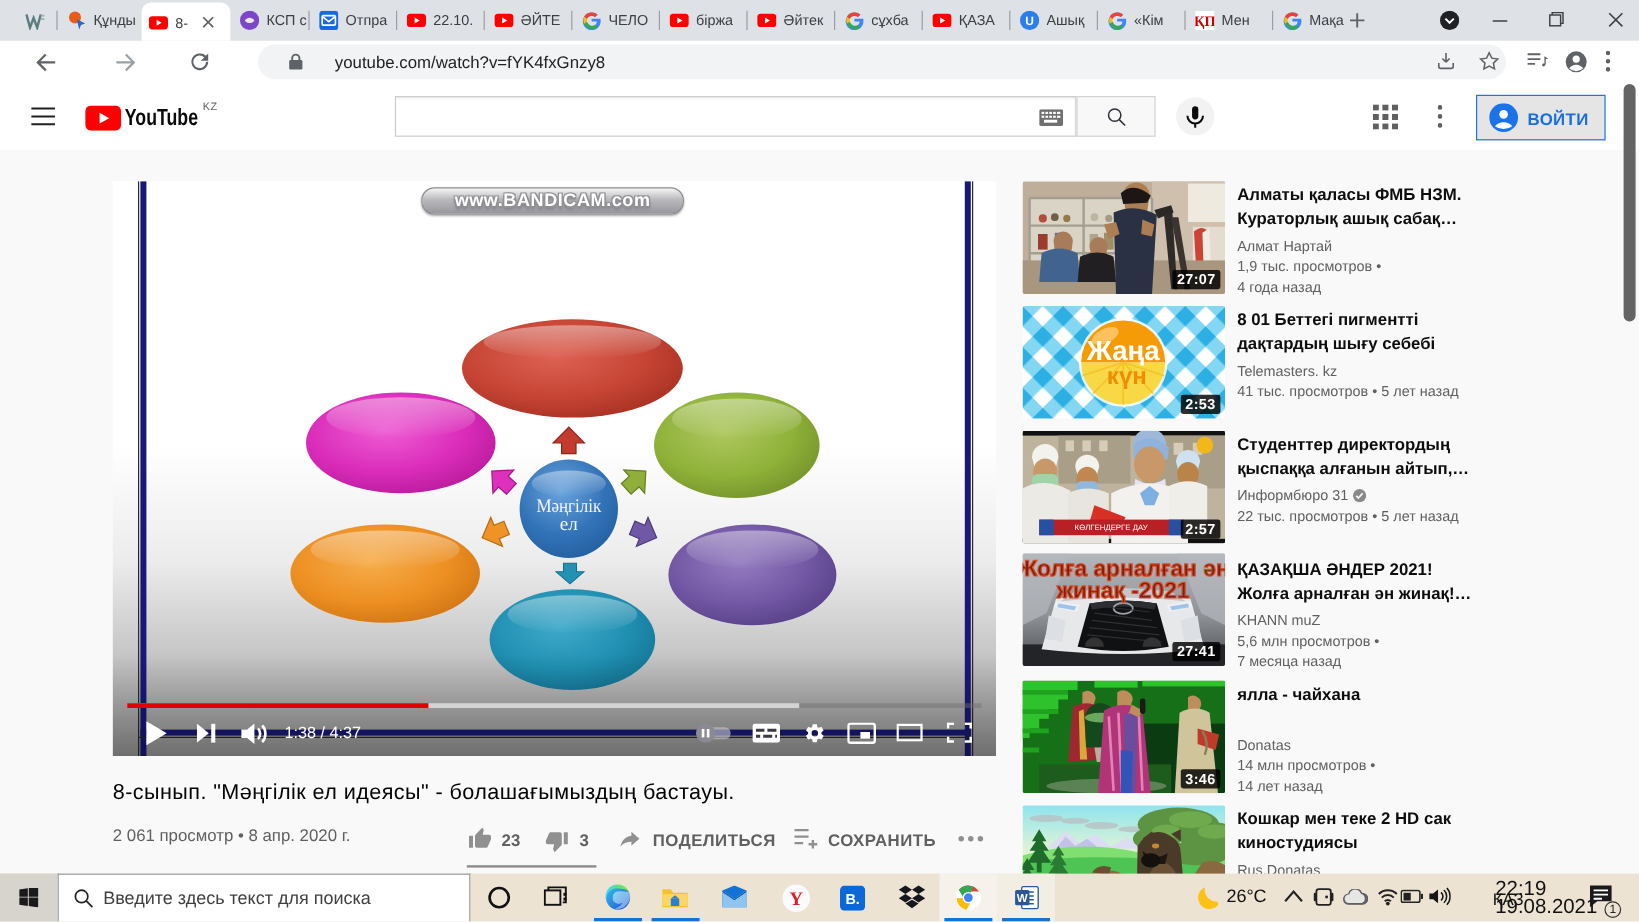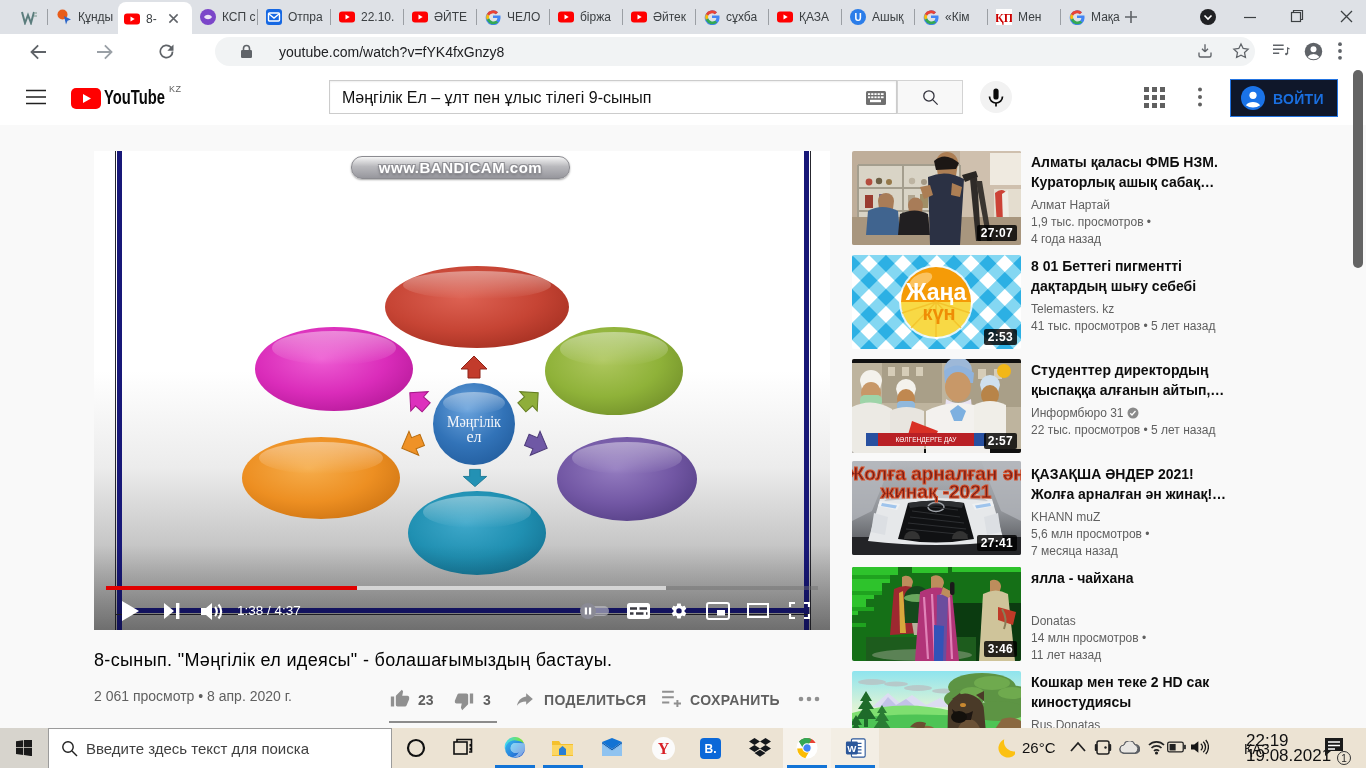--- a/index.html
+++ b/index.html
@@ -232,21 +232,20 @@
     </svg>
   <svg class="abs" style="left:71px;top:88px" width="30" height="21" viewBox="0 0 30 21">
       <rect width="30" height="21" rx="5" fill="#f00"></rect>
       <path d="M12 6v9l8-4.5z" fill="#fff"></path>
     </svg>
   <svg class="abs" style="left:104px;top:86px" width="66" height="24" viewBox="0 0 66 24">
       <text x="0" y="18" textLength="61" lengthAdjust="spacingAndGlyphs" font-family="Liberation Sans" font-size="19.5" font-weight="bold" fill="#0a0a0a">YouTube</text>
     </svg>
   <div class="abs" style="left:169px;top:84px;font-size:9px;color:#606060;letter-spacing:.5px">KZ</div>
   <div class="abs" style="left:329px;top:80px;width:568px;height:34px;border:1px solid #ccc;background:#fff;box-shadow:inset 0 1px 2px #eee">
-    <div class="abs" style="left:12px;top:8px;font-size:16px;color:#111">Мәңгілік Ел – ұлт пен ұлыс тілегі 9-сынып</div>
     <svg class="abs" style="right:10px;top:10px" width="20" height="14" viewBox="0 0 20 14">
         <rect width="20" height="14" rx="1.5" fill="#707070"></rect>
         <g fill="#fff">
           <rect x="2" y="2.2" width="2.2" height="1.8"></rect>
           <rect x="5.2" y="2.2" width="2.2" height="1.8"></rect>
           <rect x="8.4" y="2.2" width="2.2" height="1.8"></rect>
           <rect x="11.6" y="2.2" width="2.2" height="1.8"></rect>
           <rect x="14.8" y="2.2" width="2.8" height="1.8"></rect>
           <rect x="2" y="5.4" width="2.2" height="1.8"></rect>
           <rect x="5.2" y="5.4" width="2.2" height="1.8"></rect>
@@ -280,21 +279,21 @@
         <rect x="0" y="16" width="5" height="5"></rect>
         <rect x="8" y="16" width="5" height="5"></rect>
         <rect x="16" y="16" width="5" height="5"></rect>
       </g>
     </svg>
   <svg class="abs" style="left:1198px;top:87px" width="4" height="20" viewBox="0 0 4 20">
       <circle cx="2" cy="2.5" r="2" fill="#606060"></circle>
       <circle cx="2" cy="10" r="2" fill="#606060"></circle>
       <circle cx="2" cy="17.5" r="2" fill="#606060"></circle>
     </svg>
-  <div class="abs" style="left:1230px;top:79px;width:108px;height:38px;border:1px solid #2374e1;background:#0f172a">
+  <div class="abs" style="left:1230px;top:79px;width:108px;height:38px;border:1px solid #2374e1;background:#e5e5e5">
     <svg class="abs" style="left:10px;top:6px" width="24" height="24" viewBox="0 0 24 24">
         <circle cx="12" cy="12" r="12" fill="#1a73e8"></circle>
         <circle cx="12" cy="9.3" r="3.6" fill="#fff"></circle>
         <path d="M4.8 19.2a9.5 9.5 0 0 1 14.4 0A12 12 0 0 1 4.8 19.2z" fill="#fff"></path>
       </svg>
     <div class="abs" style="left:42px;top:11px;font-size:14px;font-weight:bold;color:#1a6fe0;letter-spacing:.3px">ВОЙТИ</div>
   </div>
 </div>
 <div id="content"></div>
 <div id="player">
@@ -628,21 +627,21 @@
         <rect x="98" y="15" width="4.5" height="13" rx="2" fill="#1a1a1a"></rect>
 <path d="M82 58 l10 1 -1 35 -9 0z" fill="#3353b8"></path>
 <path d="M138 14 a7 7 0 0 1 11 6 l-2 7 -9 0z" fill="#bd8d5c"></path>
 <path d="M131 27 q13 -7 25 0 l7 67 -36 0z" fill="#cfc49a"></path>
 <path d="M146 40 l18 5 -3 13 -15 -5z" fill="#bf3a28"></path>
 <path d="M150 42 q6 10 2 20" stroke="#8a7e58" stroke-width="2" fill="none"></path>
 </svg><div class="dur">3:46</div></div>
 <div class="sdtitle" style="top:568px">ялла - чайхана</div>
 <div class="sdmeta" style="top:613px">Donatas</div>
 <div class="sdmeta" style="top:630px">14 млн просмотров •</div>
-<div class="sdmeta" style="top:647px">11 лет назад</div>
+<div class="sdmeta" style="top:647px">14 лет назад</div>
 <div class="thumb" style="top:671px"><svg width="169" height="94" viewBox="0 0 169 94">
 <defs>
           <linearGradient id="sky6" x1="0" y1="0" x2="0" y2="1">
             <stop offset="0" stop-color="#8ee4ee"></stop>
             <stop offset=".6" stop-color="#d8f2d8"></stop>
             <stop offset="1" stop-color="#f4f8cc"></stop>
           </linearGradient>
         </defs>
 <rect width="169" height="56" fill="url(#sky6)"></rect>
 <g fill="#b9c2c4" opacity=".8">

